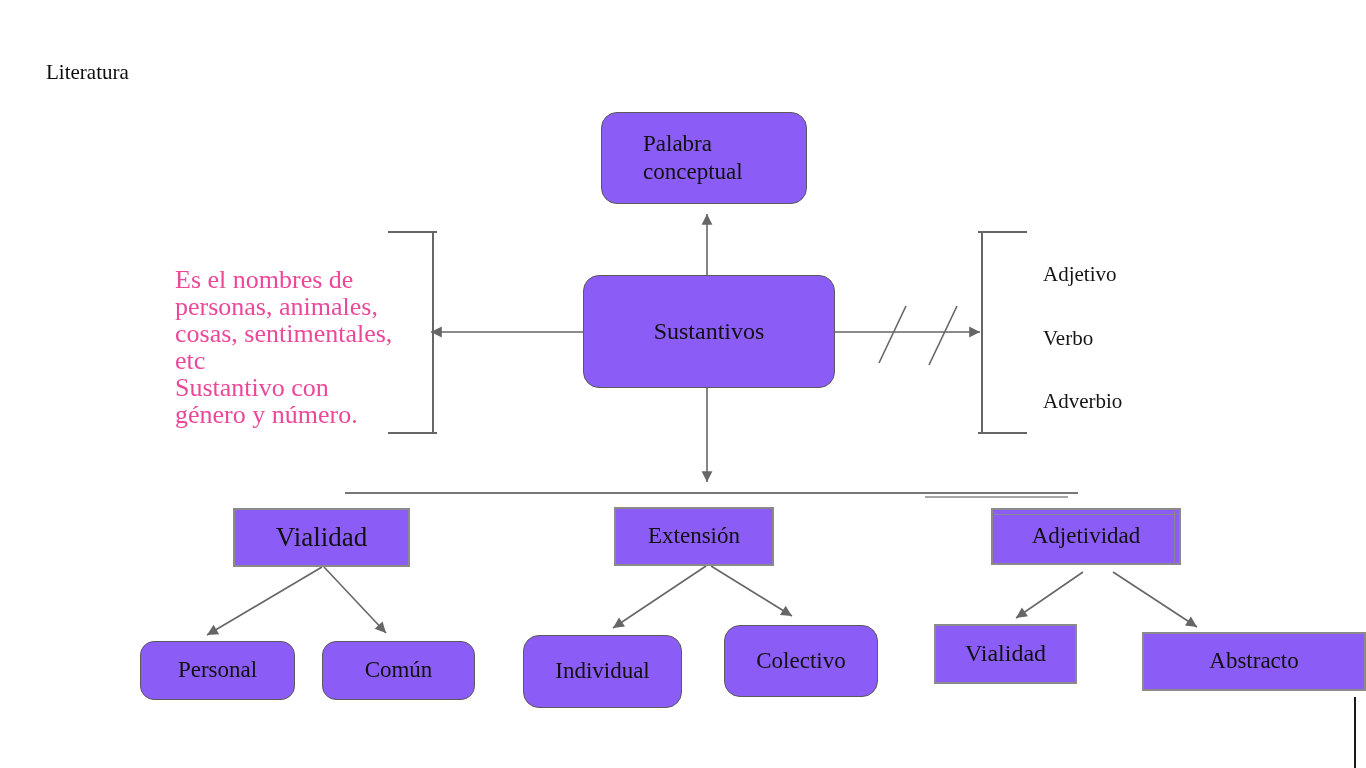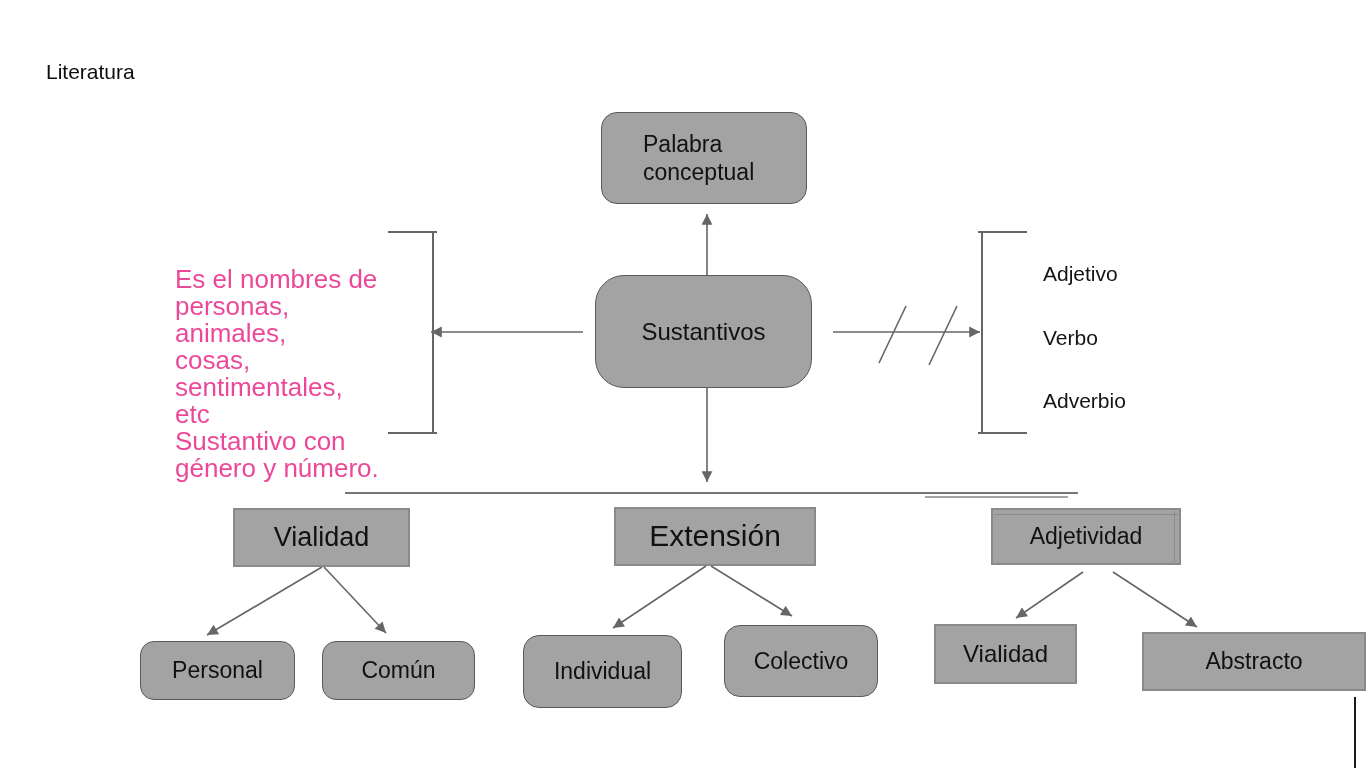--- a/index.html
+++ b/index.html
@@ -1,46 +1,46 @@
 <!DOCTYPE html>
 <html><head>
 <meta charset="utf-8">
 <style>
   html, body { margin: 0; padding: 0; background: #e9e9e9; }
   .canvas {
     position: relative;
     width: 1366px; height: 768px;
     background: #ffffff;
     overflow: hidden;
-    font-family: Liberation Sans, sans-serif;
+    font-family: Liberation Serif, serif;
     color: #111111;
   }
   .connectors { position: absolute; left: 0; top: 0; width: 1366px; height: 768px; }
 
   .node {
     position: absolute;
     box-sizing: border-box;
     display: flex; align-items: center; justify-content: center;
-    background: #a3a3a3;
+    background: #8b5cf6;
     text-align: center;
   }
   .rounded { border: 1.6px solid #5a5a5a; }
   .rect    { border: 2px solid #8a8a8a; }
 
   .lbl { white-space: pre-line; line-height: 1.22; }
   .lbl-left { text-align: left; }
 
   
   .n-palabra { left: 601px; top: 112px; width: 206px; height: 92px; border-radius: 16px; font-size: 23px; justify-content: flex-start; padding-left: 41px; }
   
-  .n-sustantivos { left: 583px; top: 275px; width: 217px; height: 113px; border-radius: 29px; font-size: 24px; margin-left: 12px; }
+  .n-sustantivos { left: 583px; top: 275px; width: 252px; height: 113px; border-radius: 16px; font-size: 24px; }
 
   
   .n-vialidad    { left: 233px; top: 508px; width: 177px; height: 59px; font-size: 27px; }
-  .n-extension   { left: 614px; top: 507px; width: 202px; height: 59px; font-size: 30px; }
+  .n-extension   { left: 614px; top: 507px; width: 160px; height: 59px; font-size: 23px; }
   .n-adjetividad { left: 991px; top: 508px; width: 190px; height: 57px; font-size: 23px; }
   
   .n-adjetividad::before { content: ""; position: absolute; left: 1px; right: 1px; top: 4px; border-top: 1.6px solid #8a8a8a; }
   .n-adjetividad::after  { content: ""; position: absolute; top: 1px; bottom: 1px; right: 4px; border-right: 1.6px solid #8a8a8a; }
 
   
   .n-personal   { left: 120px;  top: 641px; width: 155px; height: 59px; border-radius: 14px; font-size: 23px; margin-left: 20px; }
   .n-comun      { left: 322px;  top: 641px; width: 153px; height: 59px; border-radius: 14px; font-size: 23px; }
   .n-individual { left: 523px;  top: 635px; width: 159px; height: 73px; border-radius: 16px; font-size: 23px; }
   .n-colectivo  { left: 724px;  top: 625px; width: 154px; height: 72px; border-radius: 16px; font-size: 23px; }

